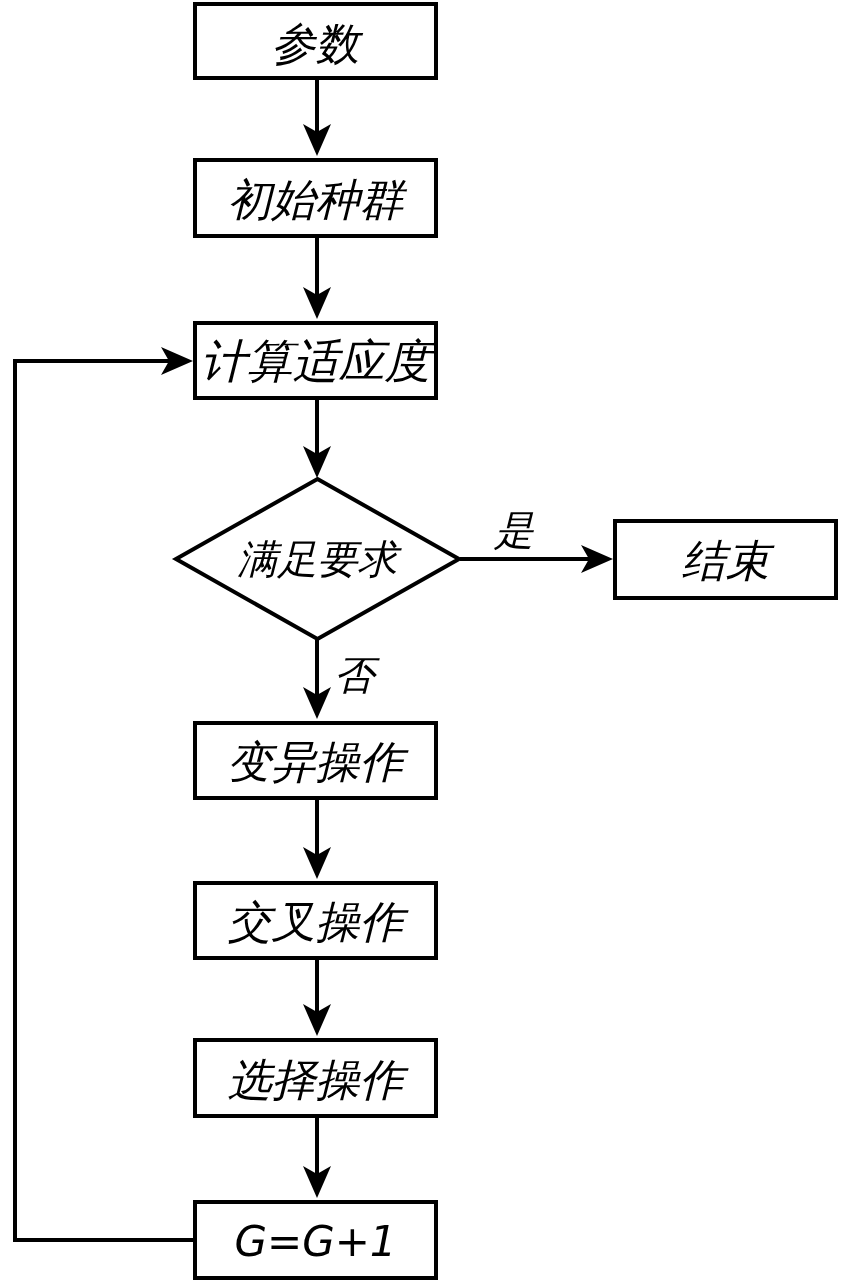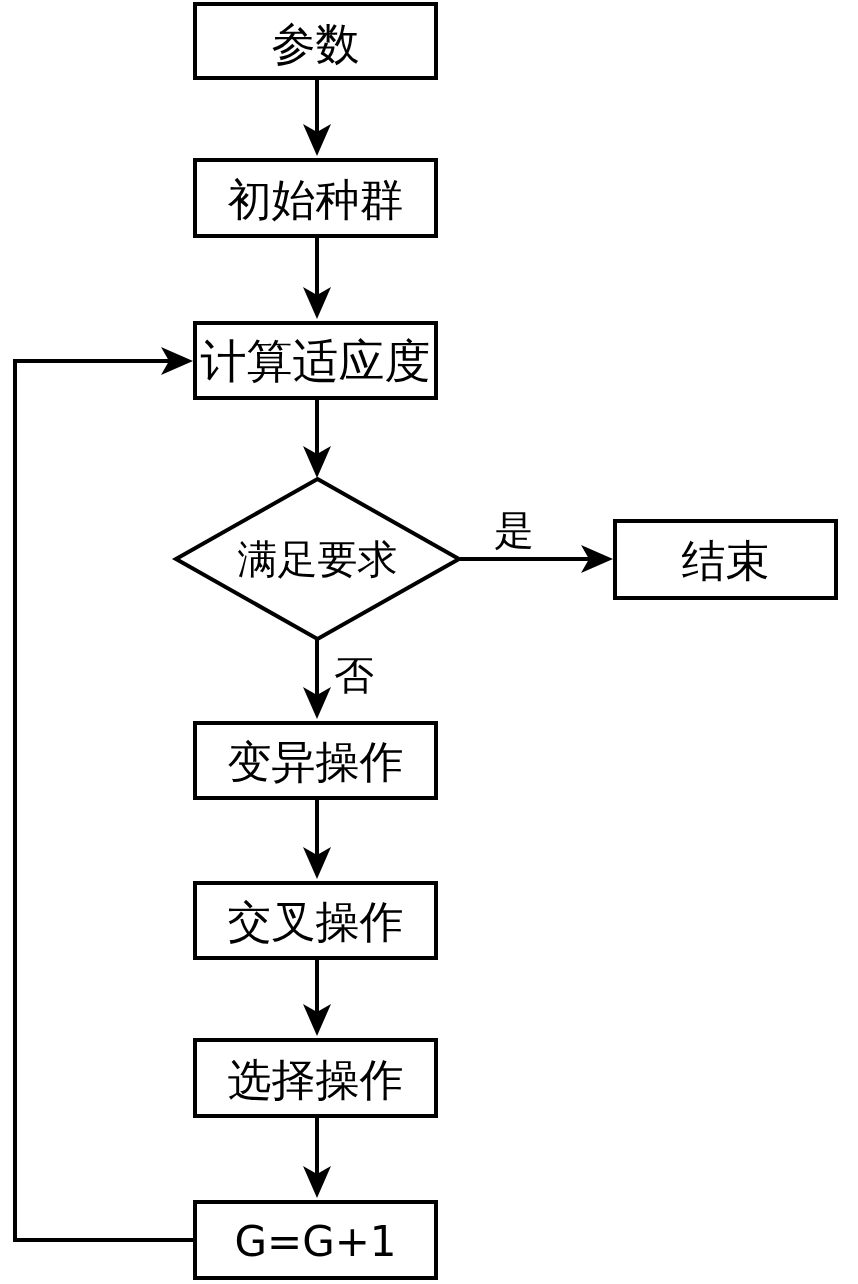--- a/index.html
+++ b/index.html
@@ -10,20 +10,21 @@
   }
   body {
     font-family: "DejaVu Sans", "Liberation Sans", sans-serif;
   }
   #flow-root {
     position: relative;
     width: 858px;
     height: 1284px;
     background: #ffffff;
     overflow: hidden;
+    font-style: italic;
   }
   #flow-svg {
     position: absolute;
     left: 0;
     top: 0;
     width: 858px;
     height: 1284px;
     display: block;
   }
   .node-label {

